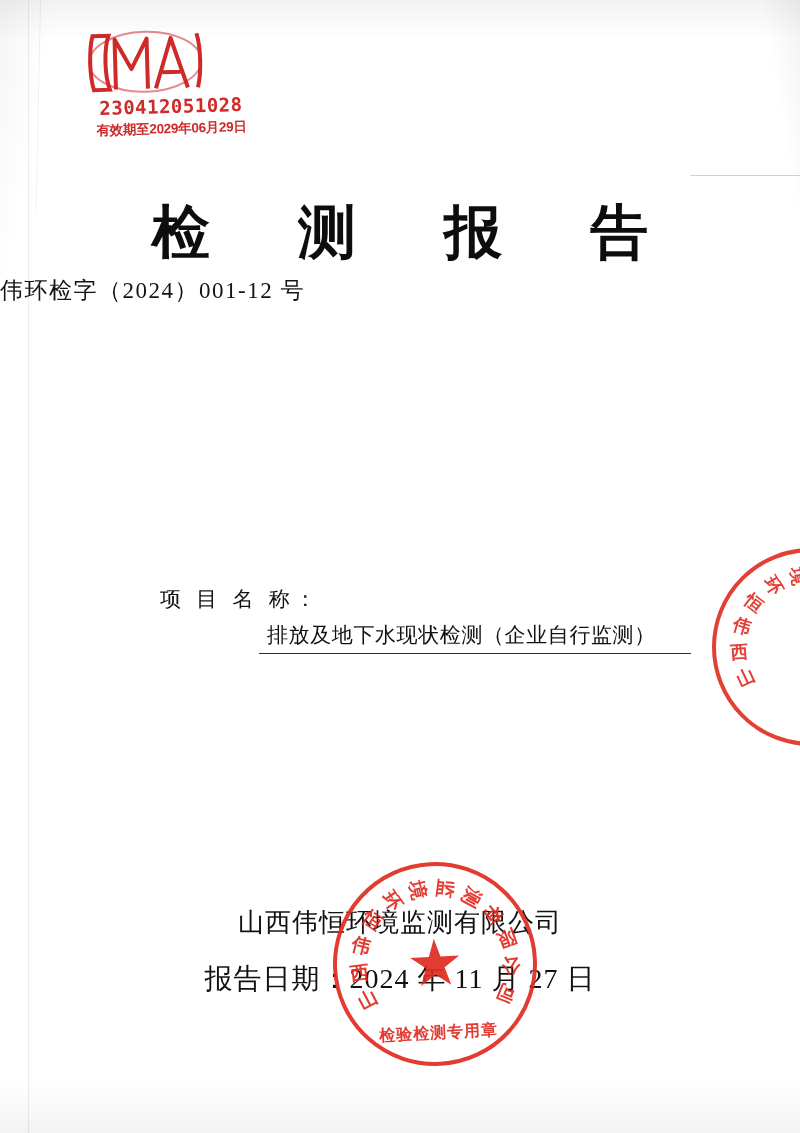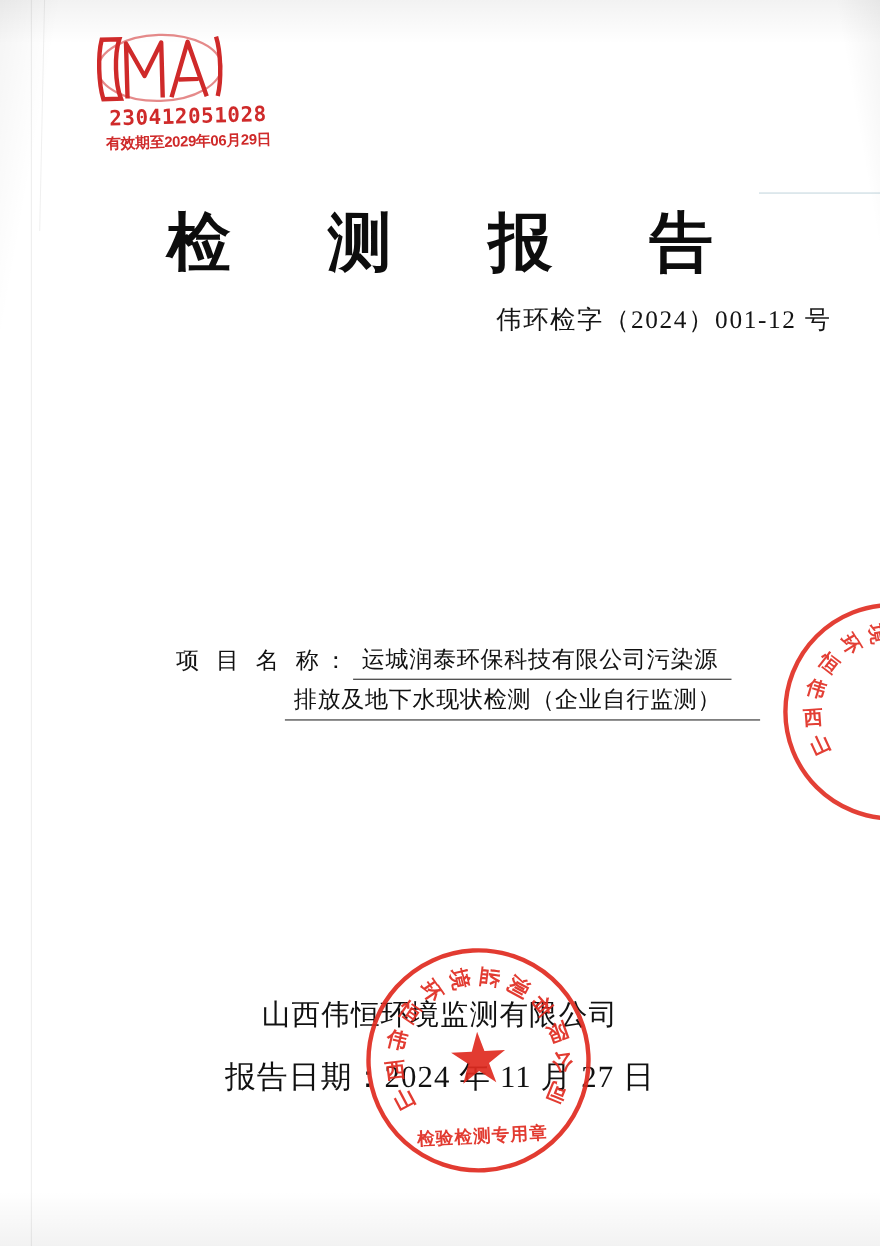--- a/index.html
+++ b/index.html
@@ -83,54 +83,55 @@
     font-weight: bold;
     text-align: center;
     margin-top: 3px;
     color: #cf2a2a;
     letter-spacing: -0.3px;
   }
 
   
   .doc-title {
     position: absolute;
-    top: 182px;
+    top: 194px;
     left: 0;
     width: 800px;
     text-align: center;
     font-size: 58px;
     font-weight: bold;
     letter-spacing: 34px;
     text-indent: 34px;
     font-family: "DejaVu Serif", "Liberation Serif", serif;
     color: #0d0d0d;
   }
   .doc-number {
     position: absolute;
     top: 275px;
     left: 0;
     width: 756px;
-    text-align: right;
+    text-align: left;
     font-size: 23px;
     letter-spacing: 1.5px;
     color: #141414;
   }
 
   
   .fields {
     position: absolute;
     top: 585px;
     left: 0;
     width: 800px;
   }
   .field-row {
     display: flex;
     align-items: flex-end;
     padding: 0 0 0 160px;
     margin-bottom: 18px;
+    gap: 24px;
   }
   .field-label {
     font-size: 21px;
     letter-spacing: 5px;
     white-space: nowrap;
     padding-bottom: 4px;
     color: #111;
   }
   .field-value {
     font-size: 21px;
@@ -255,21 +256,20 @@
     <div class="cma-code">230412051028</div>
     <div class="cma-valid">有效期至2029年06月29日</div>
   </div>
 
   <div class="doc-title">检 测 报 告</div>
   <div class="doc-number">伟环检字（2024）001-12 号</div>
 
   <div class="fields">
     <div class="field-row">
       <div class="field-label">项 目 名 称：</div>
-      <div class="field-value">运城润泰环保科技有限公司污染源</div>
     </div>
     <div class="field-row cont">
       <div class="field-value">排放及地下水现状检测（企业自行监测）</div>
     </div>
   </div>
 
   <div class="footer-block">
     <div class="company-name">山西伟恒环境监测有限公司</div>
     <div class="report-date">报告日期：2024 年 11 月 27 日</div>
   </div>

